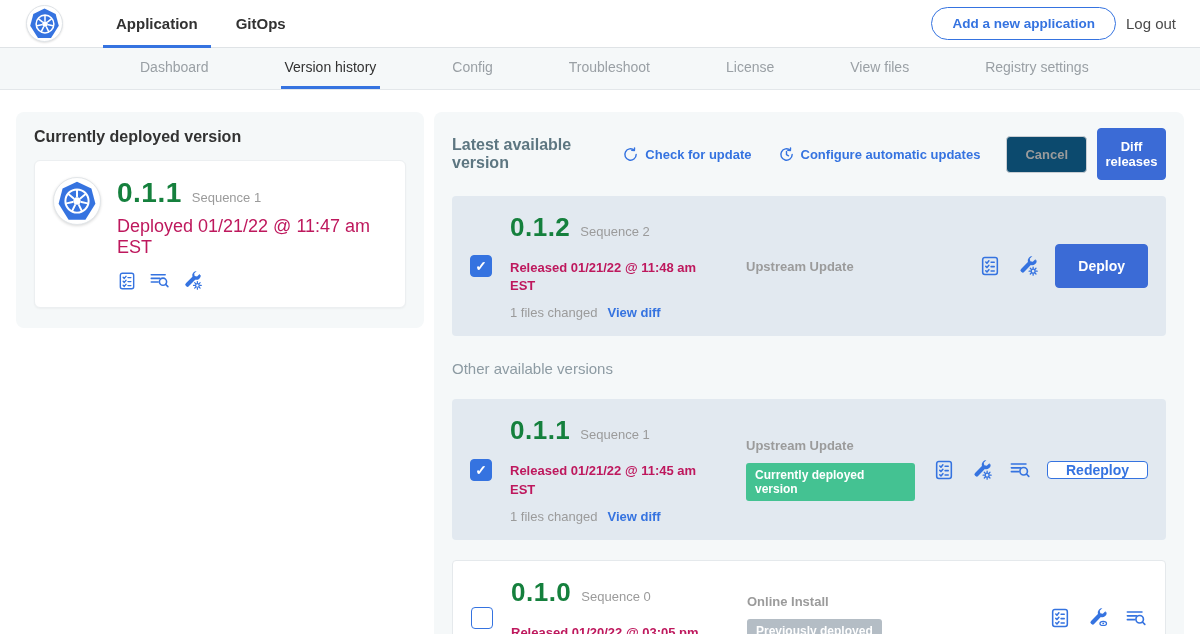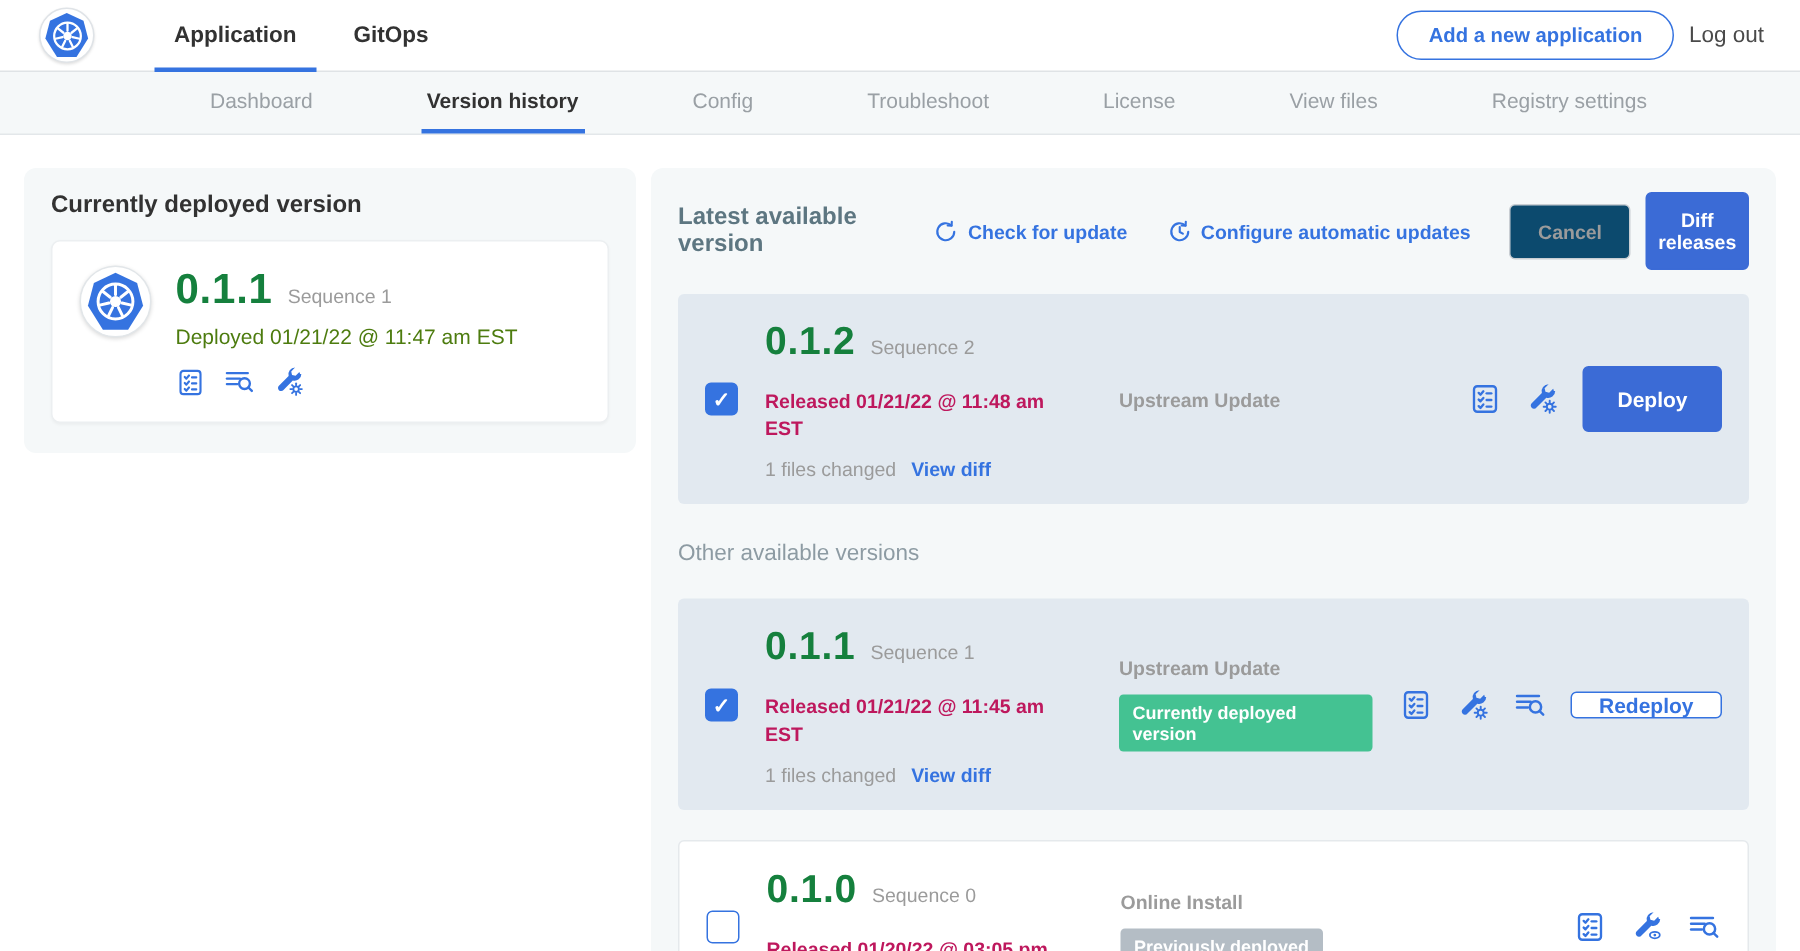--- a/index.html
+++ b/index.html
@@ -31,38 +31,38 @@
   .add-btn{border:1px solid var(--blue); color:var(--blue); background:#fff;
     border-radius:17px; padding:8px 20px; font-size:13.5px; font-weight:700; cursor:pointer;
     font-family:inherit;}
   .logout{margin-left:10px; font-size:15px; color:#4a4a4a; cursor:pointer;}
 
   
   .subnav{height:42px; background:var(--panel_bg,#f5f8f9); border-bottom:1px solid #e3e7ea;
     display:flex; align-items:stretch; padding-left:136px;gap:12px;}
   .sub-tab{display:flex; align-items:center; padding:0 4px; margin-right:56px;
     font-size:14px; color:#9aa0a5; cursor:pointer; border-bottom:3px solid transparent;}
-  .sub-tab.active{color:#323232; font-weight:700; border-bottom-color:var(--blue);}
+  .sub-tab.active{color:#323232; font-weight:400; border-bottom-color:var(--blue);}
 
   
   .main{display:flex; align-items:flex-start; gap:10px; padding:22px 16px;}
 
   .left-col{width:408px; flex:none;}
   .deployed-card{background:var(--panel_bg,#f5f8f9); border-radius:8px; padding:16px 18px 20px;}
   .deployed-card h2{font-size:16px; font-weight:700; color:#323232; margin-bottom:14px;}
   .deployed-inner{background:#fff; border-radius:6px; border:1px solid #eceff1;
     box-shadow:0 1px 2px rgba(0,0,0,.04); padding:16px 18px; display:flex; gap:16px;}
   .app-logo{width:48px; height:48px; border-radius:50%; background:#fff;
     border:1px solid #e2e6e9; box-shadow:0 1px 3px rgba(0,0,0,.15);
     display:flex; align-items:center; justify-content:center; flex:none;}
   .app-logo .heptagon{width:40px; height:40px;}
   .ver-line{display:flex; align-items:baseline; gap:10px;}
   .ver-num{font-size:28px; font-weight:800; color:#15803d; letter-spacing:.5px;}
   .seq{font-size:13px; color:#9b9b9b;}
-  .deployed-ts{font-size:14px; color:#4d7c0f; margin-top:7px;}
+  .deployed-ts{font-size:18px; color:#be185d; margin-top:7px;}
   .icon-row{display:flex; align-items:center; gap:12px; margin-top:12px; color:var(--blue);}
   .icon-btn{cursor:pointer; color:var(--blue);}
 
   .right-col{flex:1; background:var(--panel_bg,#f5f8f9); border-radius:8px;
     padding:16px 18px 20px; min-height:506px;}
   .latest-header{display:flex; align-items:center; margin-bottom:16px;}
   .latest-title{font-size:16px; font-weight:700; color:#5d7681; margin-right:14px;}
   .hdr-link{display:flex; align-items:center; gap:6px; color:var(--blue);
     font-size:13px; font-weight:700; cursor:pointer; margin-right:26px; white-space:nowrap;}
   .latest-header .spacer{flex:1;}

